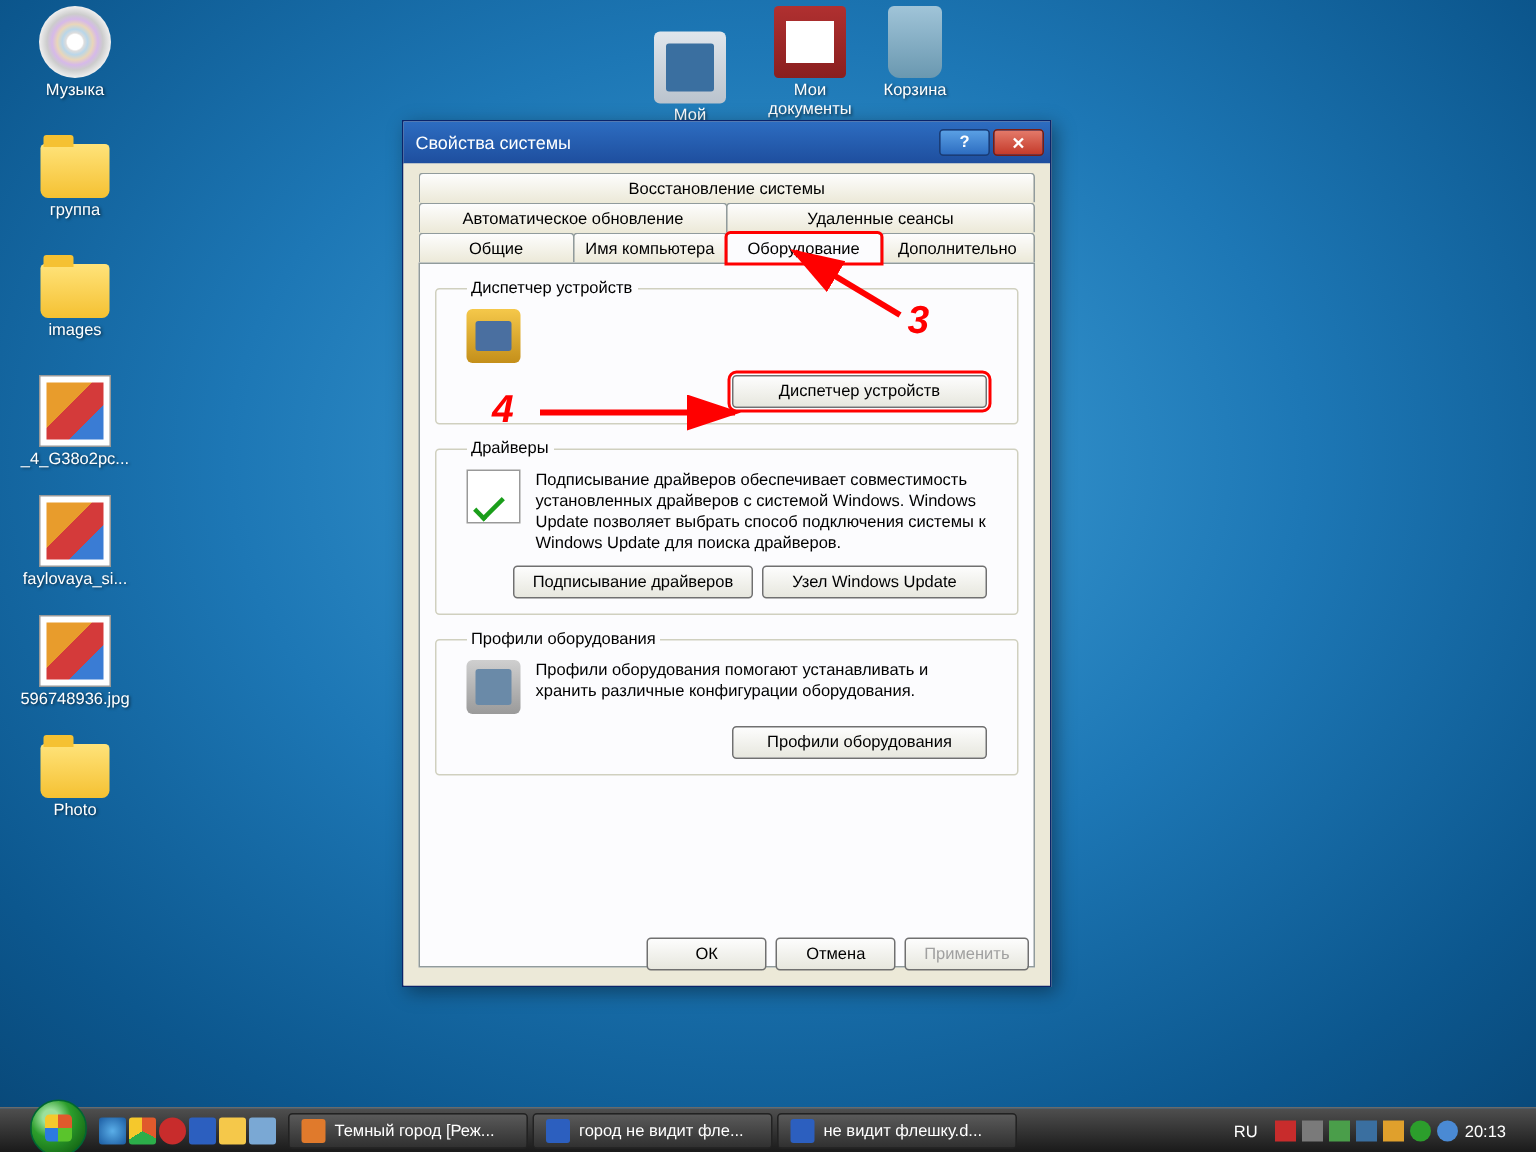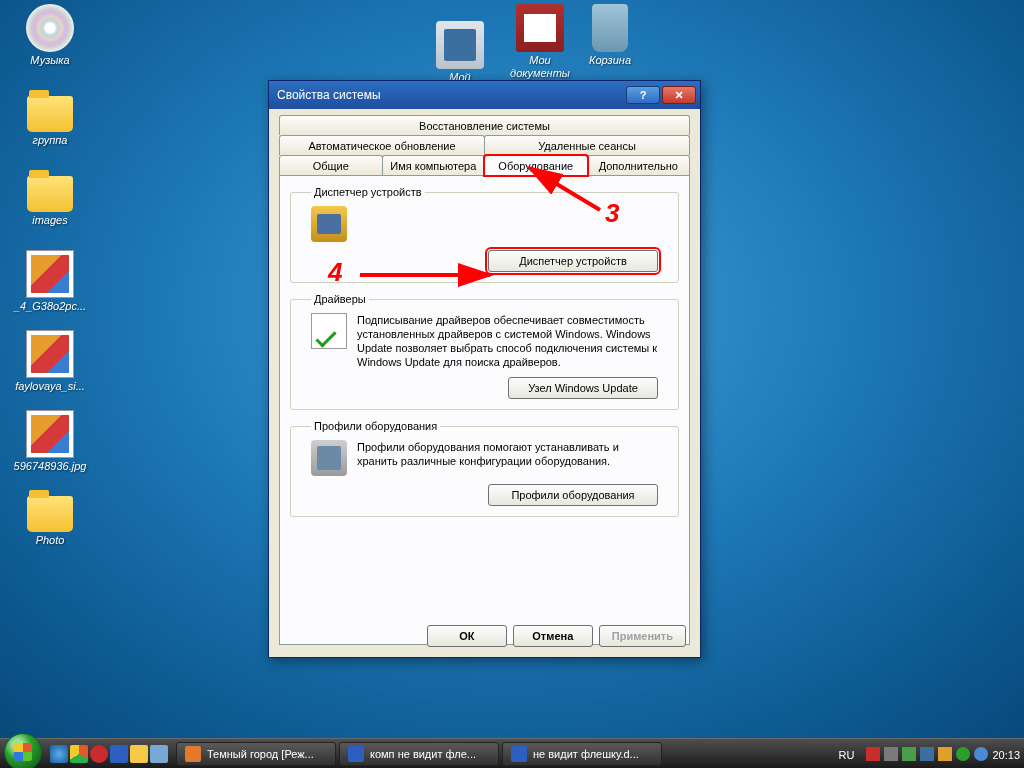--- a/index.html
+++ b/index.html
@@ -3,21 +3,21 @@
 <meta charset="utf-8">
 <style>
 * { box-sizing: border-box; margin: 0; padding: 0; }
 body {
   width: 1024px; height: 768px; overflow: hidden;
   font-family: "Segoe UI", Tahoma, sans-serif; font-size: 11px;
   background: radial-gradient(ellipse 900px 700px at 50% 40%, #3fa0d8 0%, #1d77b5 40%, #0c578e 70%, #053a64 100%);
   position: relative; color: #000;
 }
 
-.desktop-icon { position: absolute; width: 80px; text-align: center; cursor: default; font-style: italic; }
+.desktop-icon { position: absolute; width: 80px; text-align: center; cursor: default; }
 .desktop-icon .ico { width: 48px; height: 48px; margin: 0 auto 2px; }
 .desktop-icon .lbl { color: #fff; text-shadow: 1px 1px 2px rgba(0,0,0,0.6); font-size: 11px; line-height: 13px; word-wrap: break-word; }
 .ico-folder { background: linear-gradient(#ffe37a,#f5c132); border-radius: 3px 3px 5px 5px; position: relative; margin-top: 6px !important; height: 36px !important; width: 46px !important; }
 .ico-folder::before { content:""; position:absolute; top:-6px; left:2px; width:20px; height:8px; background:#f5c132; border-radius:2px 2px 0 0; }
 .ico-cd { background: radial-gradient(circle, #fff 15%, #ddd 18%, #b9d6e9 25%, #e9d6b9 35%, #d6b9e9 45%, #ccc 55%, #eee 70%); border-radius:50%; }
 .ico-pc { background: linear-gradient(#e0e6ec,#bac3cd); border-radius:4px; position:relative; }
 .ico-pc::after { content:""; position:absolute; inset:8px; background:#3a6fa0; border-radius:2px; }
 .ico-docs { background: linear-gradient(#b03030,#8a1f1f); border-radius:3px; position:relative; }
 .ico-docs::after { content:""; position:absolute; inset:10px 8px; background:#fff; }
 .ico-bin { background: linear-gradient(#a0c4d8,#6a98b0); border-radius:4px 4px 8px 8px; width:36px !important; }
@@ -51,30 +51,30 @@
 
 fieldset { border:1px solid #d0d0bf; border-radius:3px; padding: 8px 20px 10px; margin-bottom: 10px; }
 legend { font-size:11px; padding:0 3px; }
 .grp-body { display:flex; gap:10px; }
 .grp-icon { width:36px; height:36px; flex-shrink:0; }
 .grp-text { font-size:11px; line-height:14px; }
 .btnrow { display:flex; justify-content:flex-end; gap:6px; margin-top:8px; }
 .btn { min-width:80px; height:22px; padding:0 12px; background:linear-gradient(#fdfdfd,#e7e7de); border:1px solid #707070; border-radius:3px; font-size:11px; display:flex; align-items:center; justify-content:center; cursor:default; }
 .btn.hl { outline:2px solid #f00; outline-offset:1px; }
 .btn:disabled, .btn.disabled { color:#a0a0a0; }
-.dialog-buttons { position:absolute; bottom:10px; right:14px; display:flex; gap:6px;font-weight:bold; }
+.dialog-buttons { position:absolute; bottom:10px; right:14px; display:flex; gap:6px; }
 
 
 .anno-num { position:absolute; color:#f00; font-size:26px; font-weight:bold; font-style:italic; pointer-events:none; z-index:10; }
 .anno-arrow { position:absolute; z-index:9; pointer-events:none; }
 
 
 .taskbar { position:absolute; left:0; right:0; bottom:0; height:30px;
   background: linear-gradient(#4f4f4f,#1a1a1a);
-  border-top:1px solid #6a6a6a; display:flex; align-items:center; padding:0 4px; }
+  border-top:1px solid #6a6a6a; display:flex; align-items:center; padding:0 20px; }
 .orb { width:38px; height:38px; border-radius:50%; margin-bottom:4px;
   background: radial-gradient(circle at 35% 30%, #9be09b 0 15%, #2c9e2c 40%, #0a4d0a 100%);
   border:1px solid #063; position:relative; }
 .orb::after { content:""; position:absolute; inset:9px; background:
   conic-gradient(#e05a2c 0 25%, #5ac42c 25% 50%, #2c7ae0 50% 75%, #f5c82c 75% 100%);
   border-radius:3px; }
 .ql { display:flex; gap:2px; margin:0 8px; }
 .ql .qi { width:18px; height:18px; border-radius:2px; }
 .taskbtn { height:24px; background:linear-gradient(#5a5a5a,#303030); border:1px solid #222; border-radius:3px; display:flex; align-items:center; gap:6px; padding:0 8px; color:#fff; font-size:11px; margin-right:3px; min-width:160px; cursor:default; }
 .taskbtn .ic { width:16px; height:16px; border-radius:2px; }
@@ -163,20 +163,21 @@
       </fieldset>
       <fieldset>
         <legend>Драйверы</legend>
         <div class="grp-body">
           <div class="grp-icon" style="background:#fff;border:1px solid #999;position:relative;">
             <div style="position:absolute;left:4px;top:18px;width:20px;height:10px;border-left:3px solid #1a9e1a;border-bottom:3px solid #1a9e1a;transform:rotate(-45deg);"></div>
           </div>
           <div class="grp-text">Подписывание драйверов обеспечивает совместимость установленных драйверов с системой Windows.  Windows Update позволяет выбрать способ подключения системы к Windows Update для поиска драйверов.</div>
         </div>
         <div class="btnrow">
+          <div class="btn" style="min-width:160px">Подписывание драйверов</div>
           <div class="btn" style="min-width:150px">Узел Windows Update</div>
         </div>
       </fieldset>
       <fieldset>
         <legend>Профили оборудования</legend>
         <div class="grp-body">
           <div class="grp-icon" style="background:linear-gradient(#cfcfcf,#9a9a9a);border-radius:4px;position:relative;">
             <div style="position:absolute;inset:6px;background:#6a8aa8;border-radius:2px;"></div>
           </div>
           <div class="grp-text">Профили оборудования помогают устанавливать и хранить различные конфигурации оборудования.</div>
@@ -224,21 +225,21 @@
     <div class="qi" style="background:#f5c84a"></div>
     <div class="qi" style="background:#7aa8d4"></div>
   </div>
   <div id="tasklist" style="display:flex">
       <div class="taskbtn">
         <div class="ic" style="background: rgb(224, 122, 44);"></div>
         <span>Темный город [Реж...</span>
       </div>
       <div class="taskbtn">
         <div class="ic" style="background: rgb(44, 95, 191);"></div>
-        <span>комп не видит фле...</span>
+        <span>город не видит фле...</span>
       </div>
       <div class="taskbtn">
         <div class="ic" style="background: rgb(44, 95, 191);"></div>
         <span>не видит флешку.d...</span>
       </div>
     </div>
   <div class="tray">
     <span class="lang">RU</span>
     <div class="ti" style="background:#c82c2c"></div>
     <div class="ti" style="background:#7a7a7a"></div>

